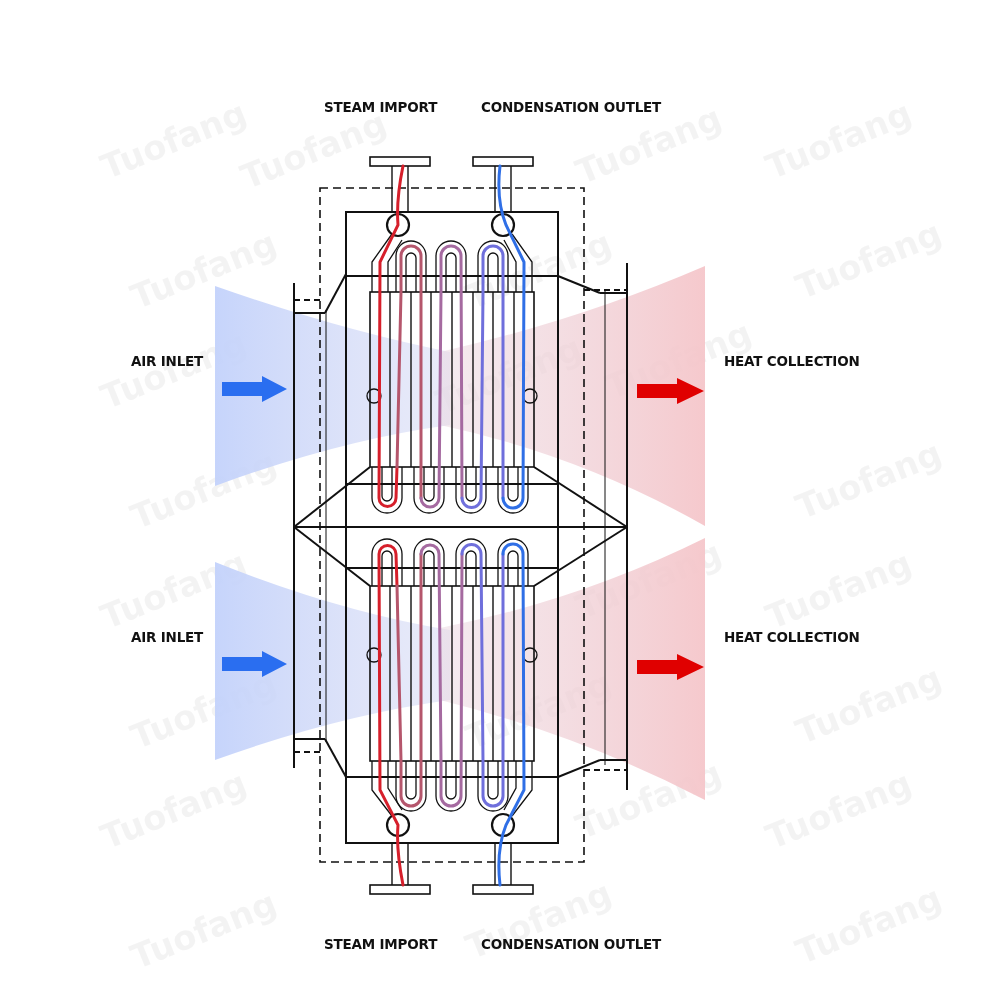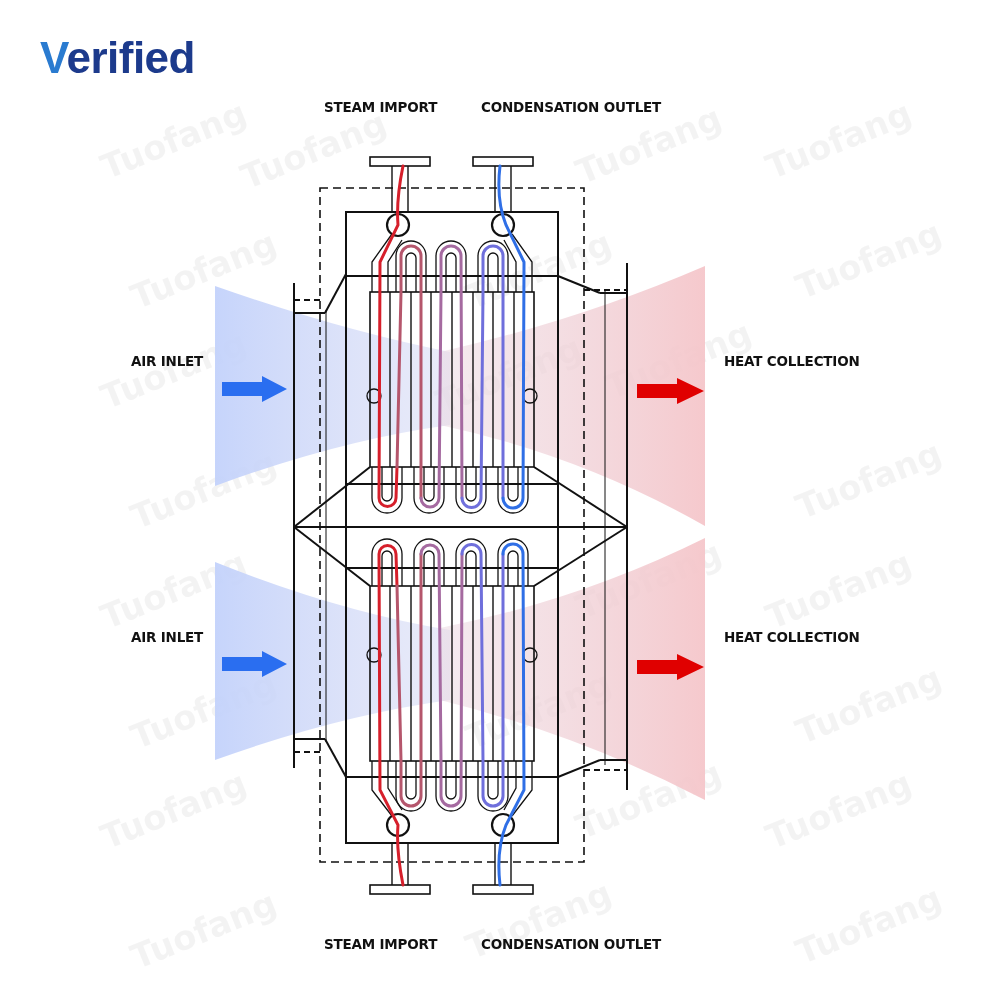--- a/index.html
+++ b/index.html
@@ -34,23 +34,20 @@
   <div class="watermark" style="left:125px;top:720px;">Tuofang</div>
   <div class="watermark" style="left:460px;top:720px;">Tuofang</div>
   <div class="watermark" style="left:790px;top:715px;">Tuofang</div>
   <div class="watermark" style="left:95px;top:820px;">Tuofang</div>
   <div class="watermark" style="left:570px;top:810px;">Tuofang</div>
   <div class="watermark" style="left:760px;top:820px;">Tuofang</div>
   <div class="watermark" style="left:125px;top:940px;">Tuofang</div>
   <div class="watermark" style="left:460px;top:930px;">Tuofang</div>
   <div class="watermark" style="left:790px;top:935px;">Tuofang</div>
 
-  <div class="logo">
-    <span class="v">V</span><span>erified</span>
-  </div>
 
   <svg width="1000" height="1000" viewBox="0 0 1000 1000">
     <defs>
       <linearGradient id="blueFan" x1="0" x2="1" y1="0" y2="0">
         <stop offset="0" stop-color="#c3d2fb" stop-opacity="0.95"></stop>
         <stop offset="1" stop-color="#d9dcf4" stop-opacity="0.55"></stop>
       </linearGradient>
       <linearGradient id="redFan" x1="0" x2="1" y1="0" y2="0">
         <stop offset="0" stop-color="#ead7e0" stop-opacity="0.5"></stop>
         <stop offset="1" stop-color="#f5c6ca" stop-opacity="0.95"></stop>

